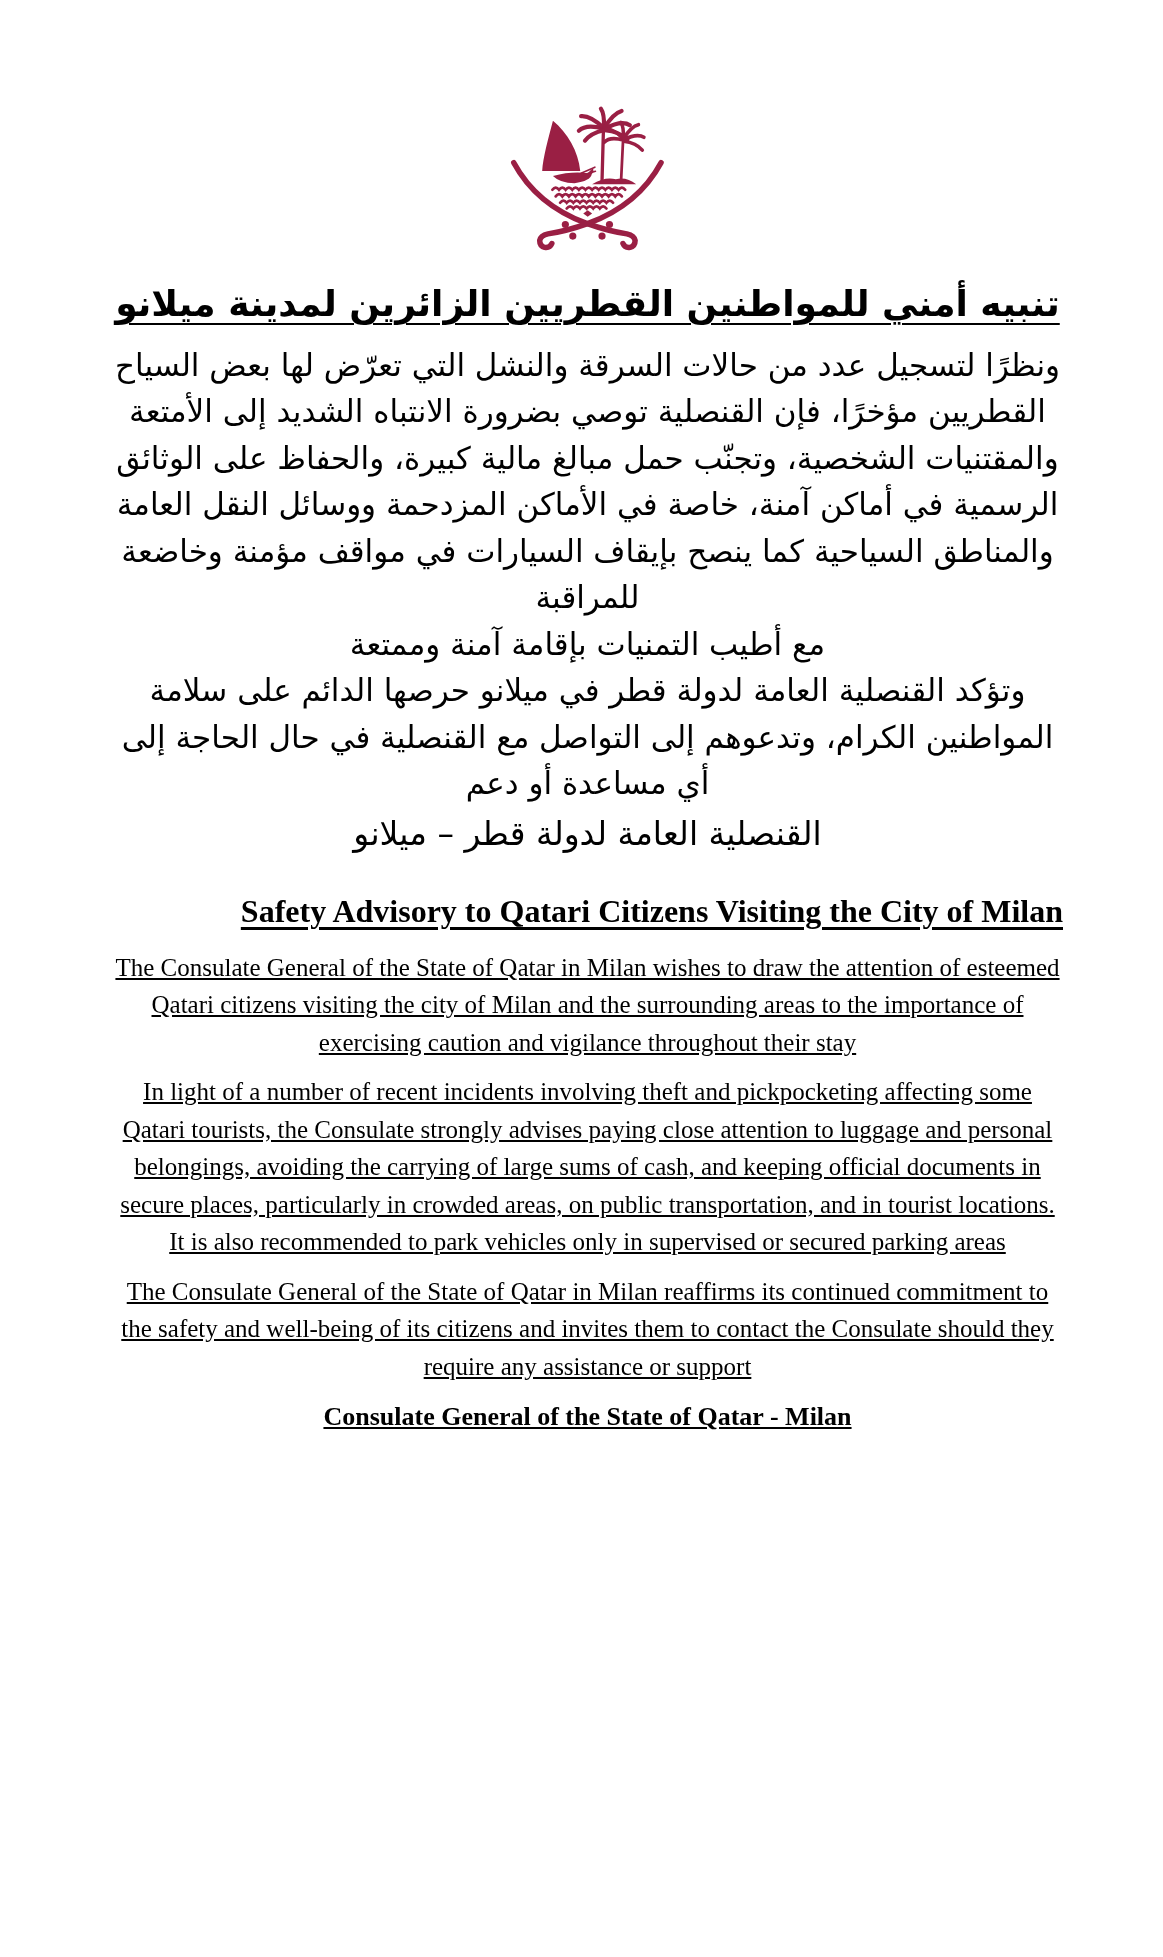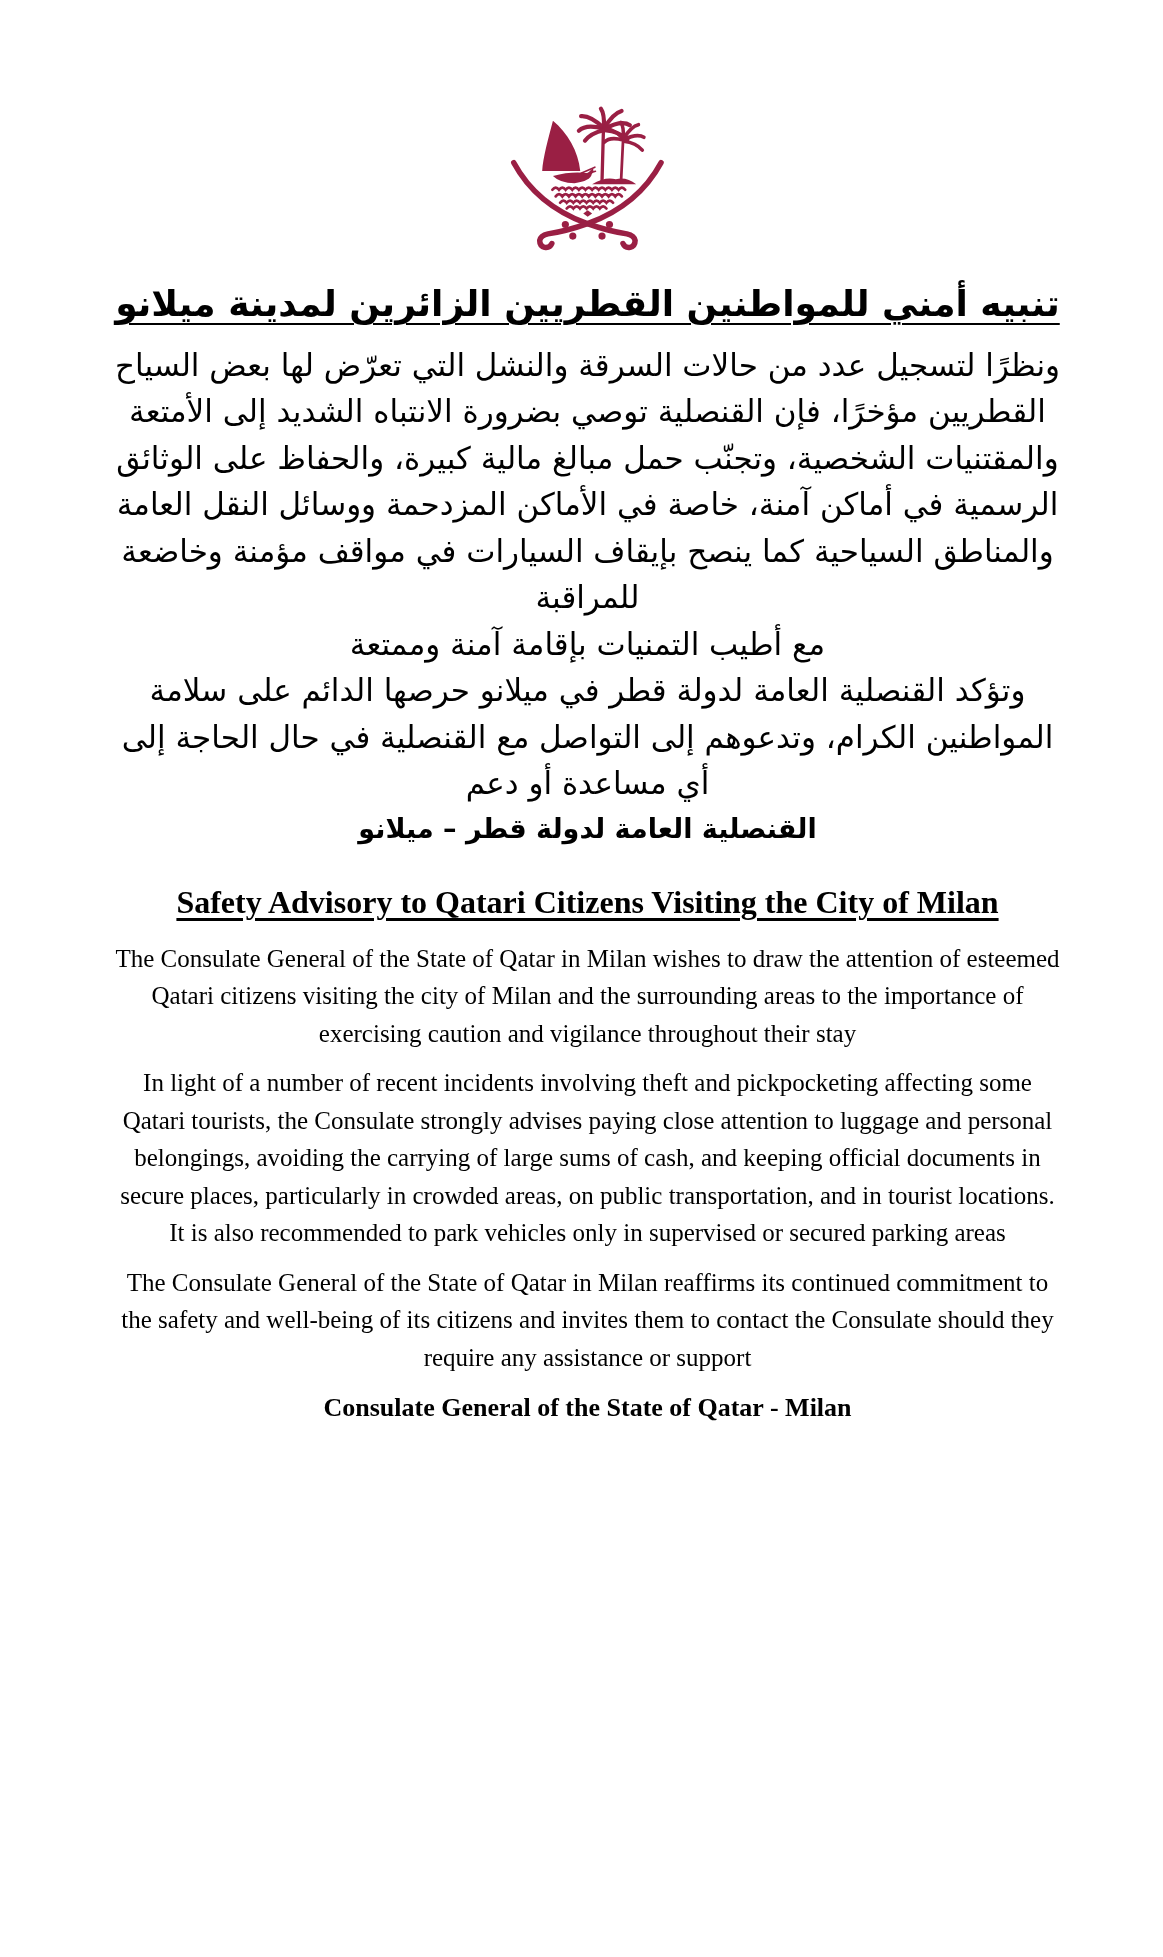--- a/index.html
+++ b/index.html
@@ -44,44 +44,46 @@
     text-decoration: underline;
     text-underline-offset: 7px;
     text-decoration-thickness: 2px;
   }
   .ar-body p {
     font-size: 31px;
     line-height: 1.5;
     margin: 0;
   }
   .ar-signature {
-    font-size: 27px;
-    font-weight: bold;
+    font-size: 33px;
+    font-weight: normal;
     line-height: 1.5;
     margin: 2px 0 0 0;
   }
   
   .en {
     direction: ltr;
     font-family: "Liberation Serif", serif;
     text-align: center;
     margin-top: 30px;
   }
   .en-title {
     font-size: 32px;
     font-weight: bold;
     line-height: 1.45;
     margin: 0 0 14px 0;
     text-decoration: underline;
     text-underline-offset: 5px;
+    text-align: right;
   }
   .en p {
     font-size: 25px;
     line-height: 1.5;
     margin: 0 0 12px 0;
+    text-decoration: underline;
   }
   .en .en-wishes {
     margin: 0;
   }
   .en .en-signature {
     font-weight: bold;
     margin: 0;
     font-size: 26px;
   }
 </style>

